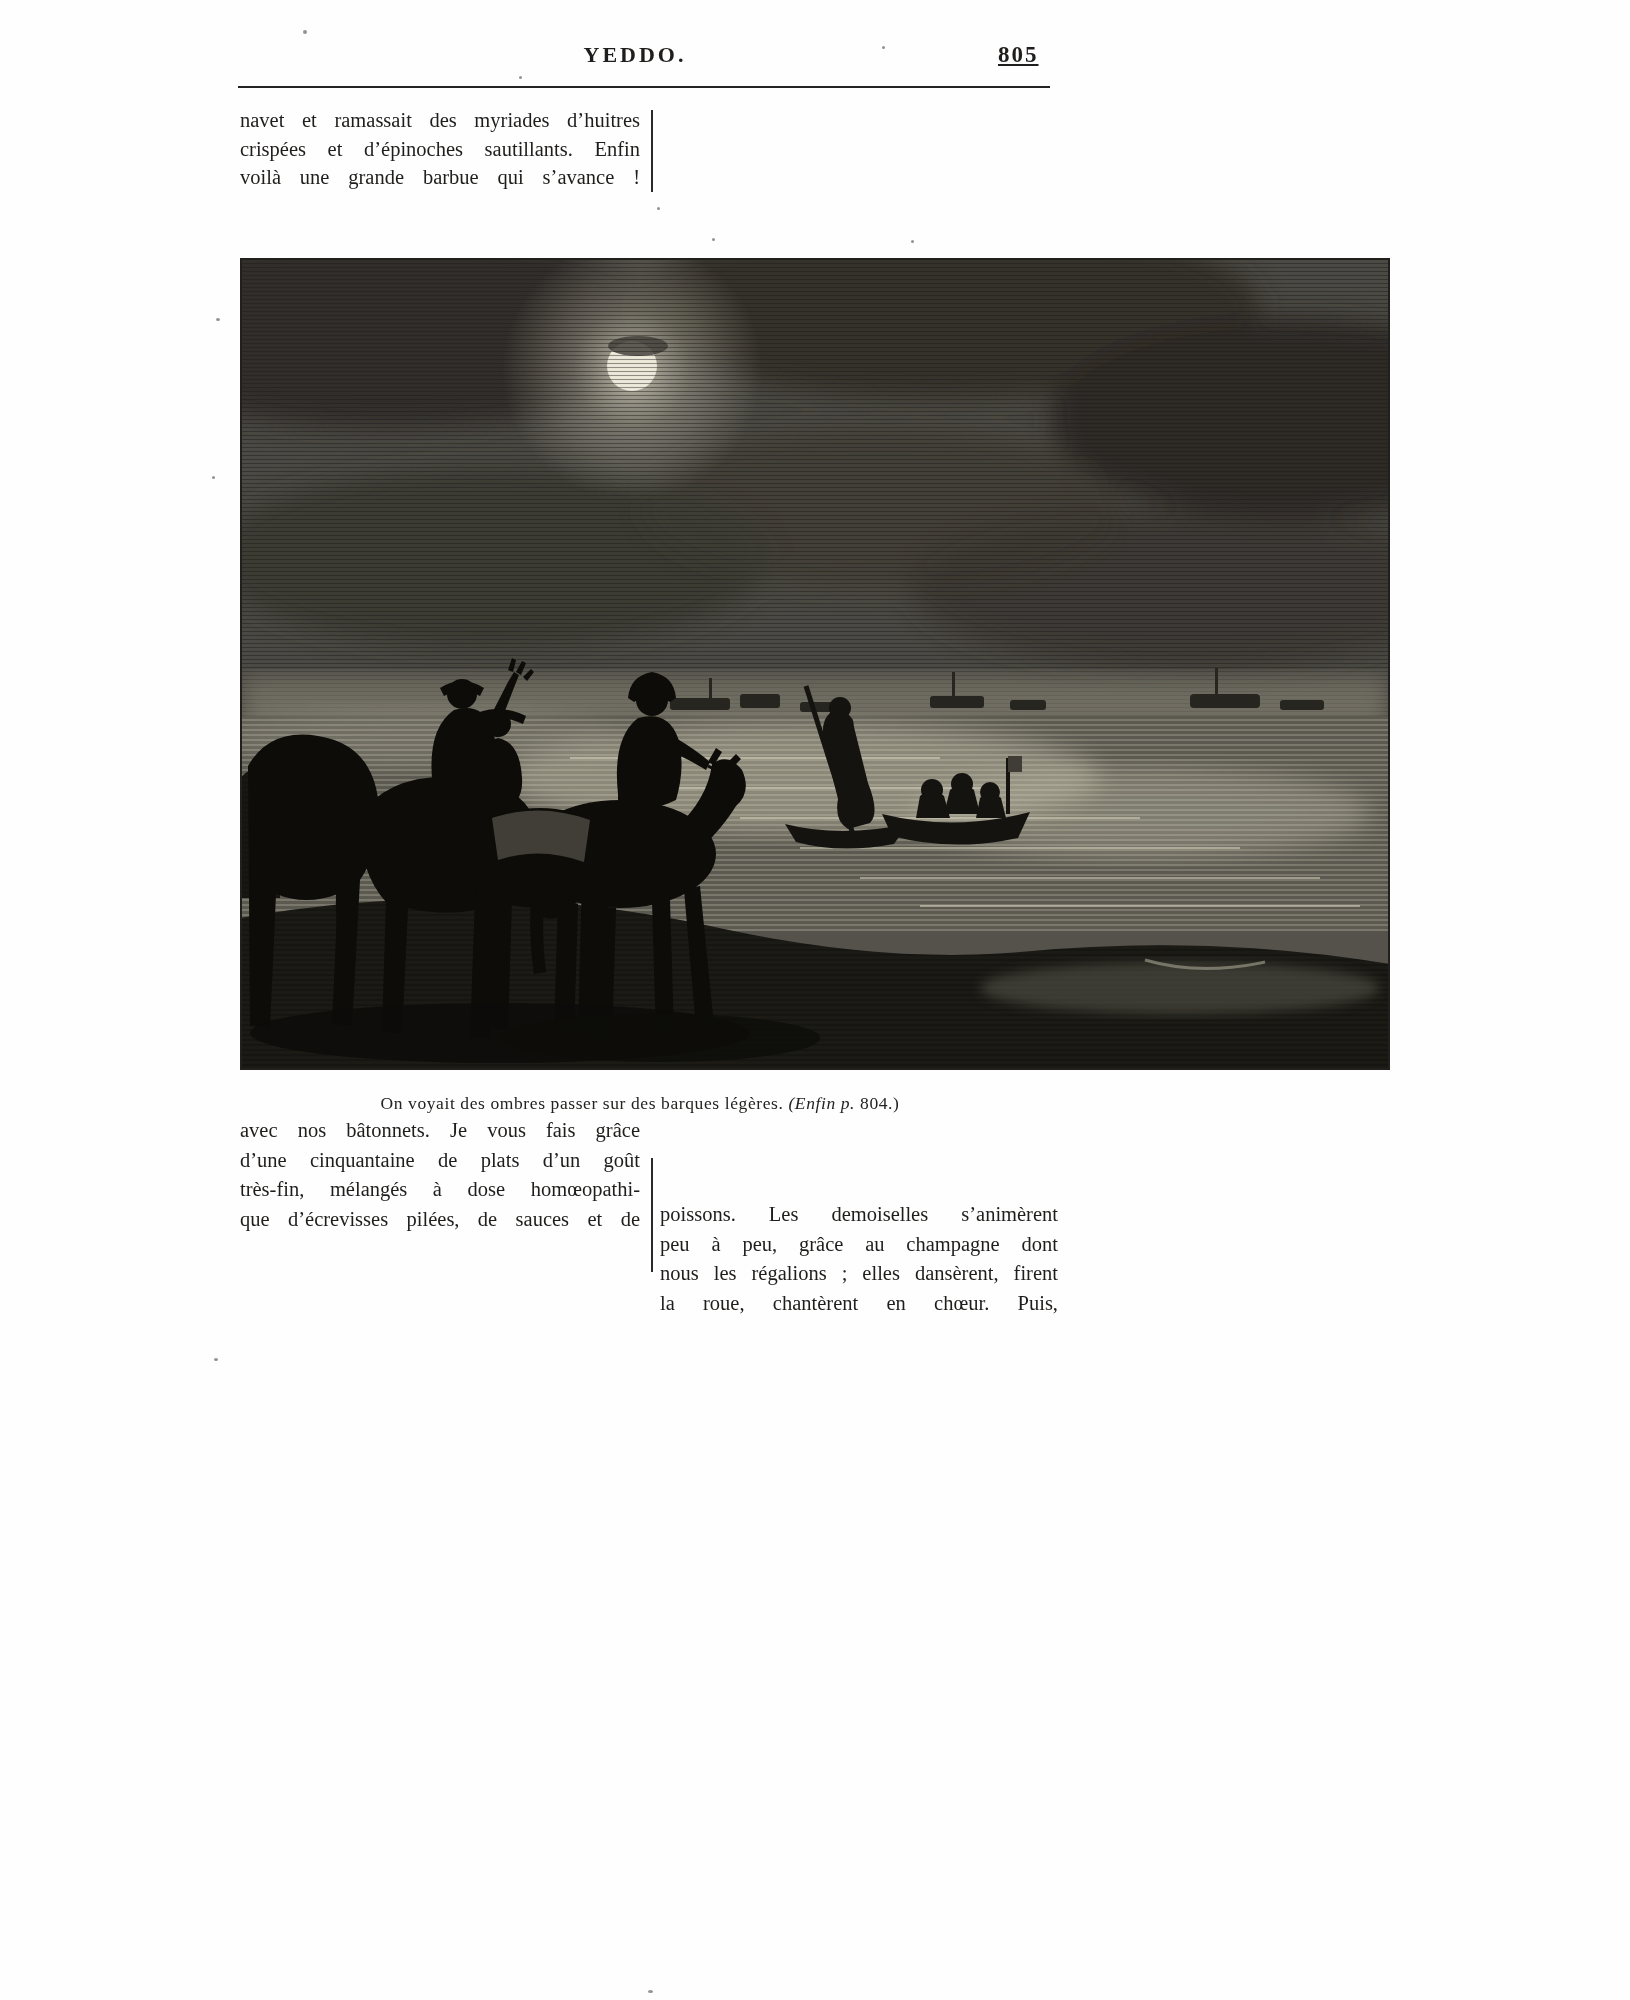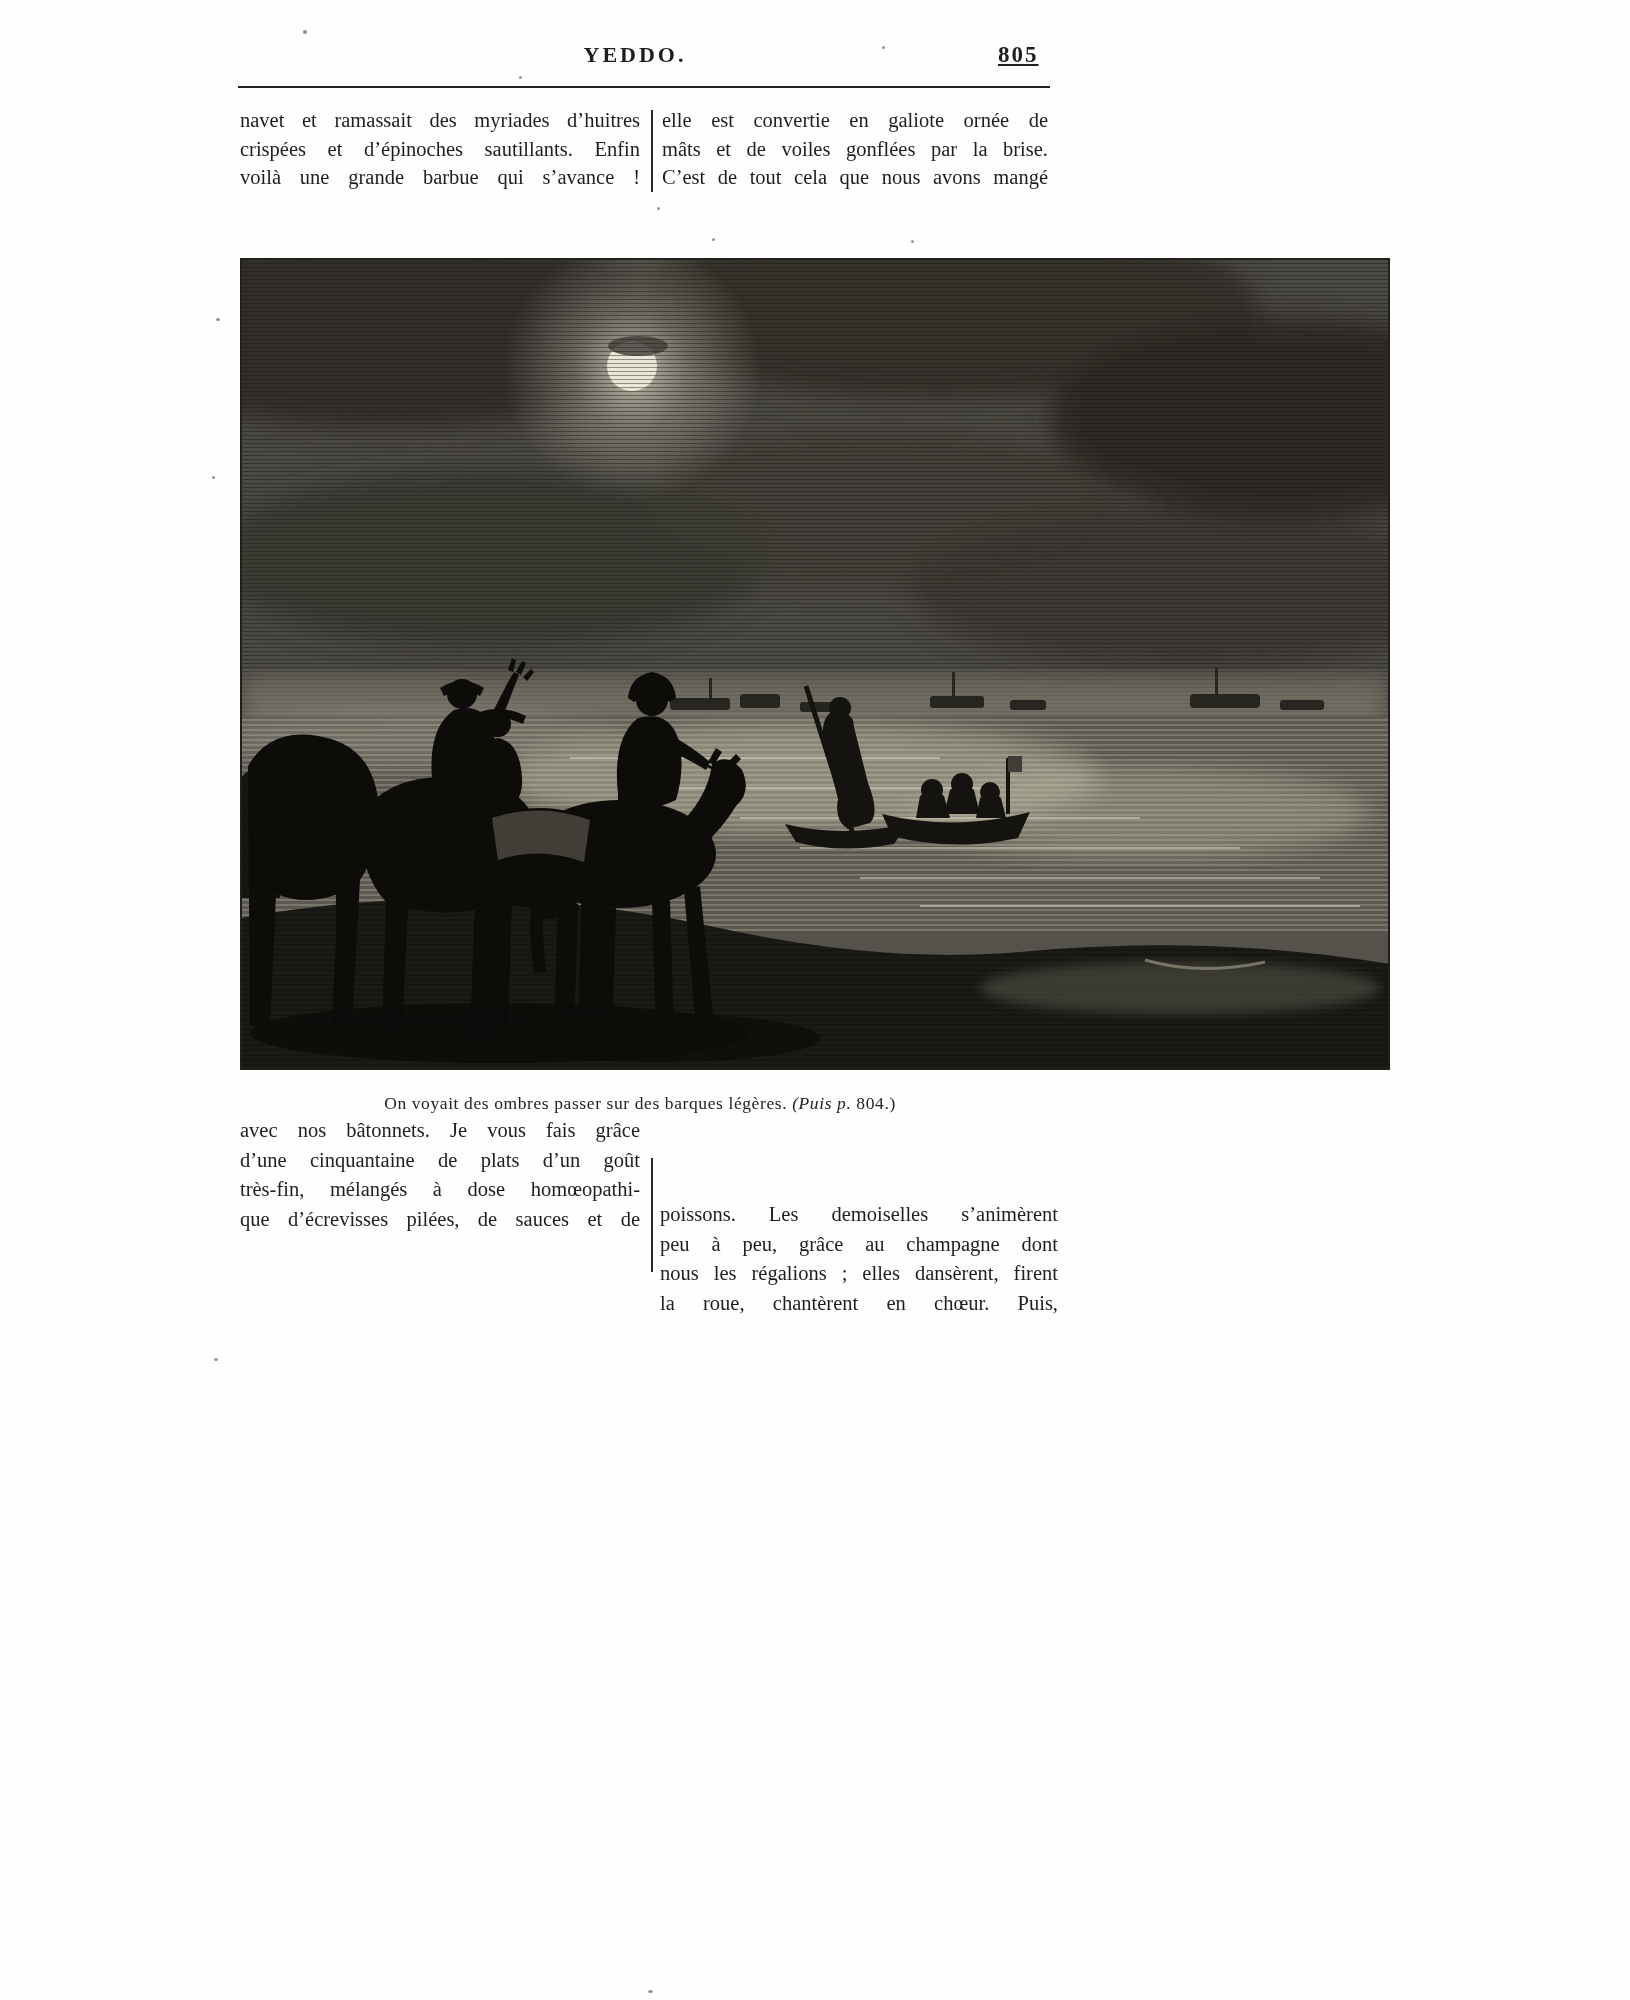--- a/index.html
+++ b/index.html
@@ -59,25 +59,20 @@
   <div class="running-title">YEDDO.</div>
   <div class="page-number">805</div>
   <div class="header-rule"></div>
 
   <div class="col" style="left:240px; top:106px; width:400px;">
     <div class="jline">navet et ramassait des myriades d’huitres</div>
     <div class="jline">crispées et d’épinoches sautillants. Enfin</div>
     <div class="jline">voilà une grande barbue qui s’avance !</div>
   </div>
   <div class="col-divider divider-top"></div>
-  <div class="col" style="left:662px; top:106px; width:386px;">
-    <div class="jline">elle est convertie en galiote ornée de</div>
-    <div class="jline">mâts et de voiles gonflées par la brise.</div>
-    <div class="jline">C’est de tout cela que nous avons mangé</div>
-  </div>
 
   <div class="figure-wrap">
     <svg viewBox="0 0 1150 812" preserveAspectRatio="none">
       <defs>
         <pattern id="hatchSky" width="5" height="4" patternUnits="userSpaceOnUse">
           <line x1="0" y1="1.5" x2="5" y2="1.5" stroke="#1b1a18" stroke-width="1.1" opacity="0.45"></line>
         </pattern>
         <pattern id="hatchWater" width="7" height="5" patternUnits="userSpaceOnUse">
           <line x1="0" y1="2" x2="7" y2="2" stroke="#d8d4c0" stroke-width="1.3" opacity="0.7"></line>
         </pattern>
@@ -204,21 +199,21 @@
       </g>
 
       <path d="M252 560 Q300 544 350 562 L344 604 Q300 588 258 602 Z" fill="#4a483e" opacity="0.85"></path>
 
       <rect x="1" y="1" width="1148" height="810" fill="none" stroke="#21201c" stroke-width="2"></rect>
     </svg>
   </div>
 
   <div class="caption">
     <span>On voyait des ombres passer sur des barques légères.</span>
-    <span class="it">(Puis p.</span><span> 804.)</span>
+    <span class="it">(Enfin p.</span><span> 804.)</span>
   </div>
 
   <div class="col bottom" style="left:240px; top:1116px; width:400px;">
     <div class="jline">avec nos bâtonnets. Je vous fais grâce</div>
     <div class="jline">d’une cinquantaine de plats d’un goût</div>
     <div class="jline">très-fin, mélangés à dose homœopathi-</div>
     <div class="jline">que d’écrevisses pilées, de sauces et de</div>
   </div>
   <div class="col-divider divider-bottom"></div>
   <div class="col bottom" style="left:660px; top:1200px; width:398px;">

